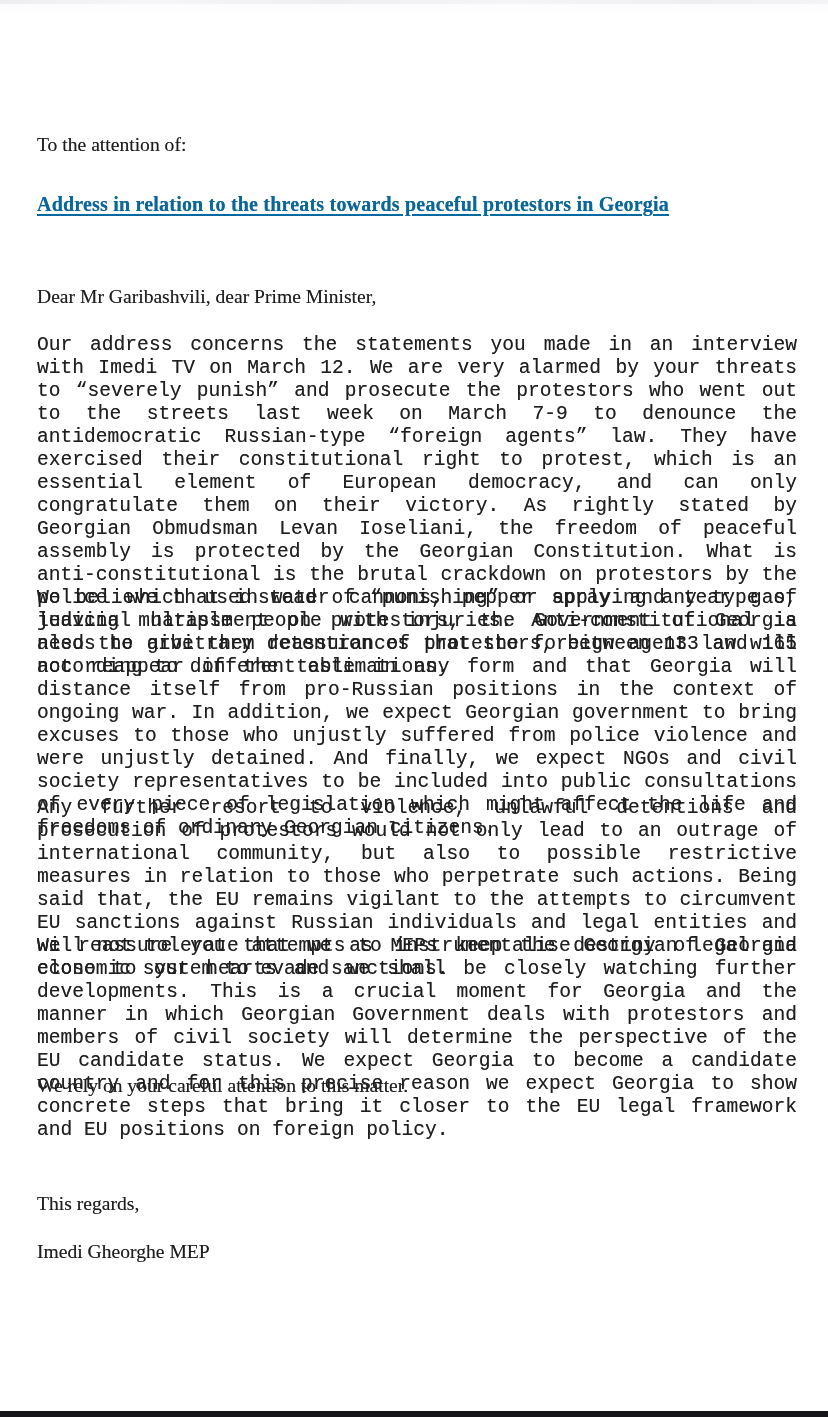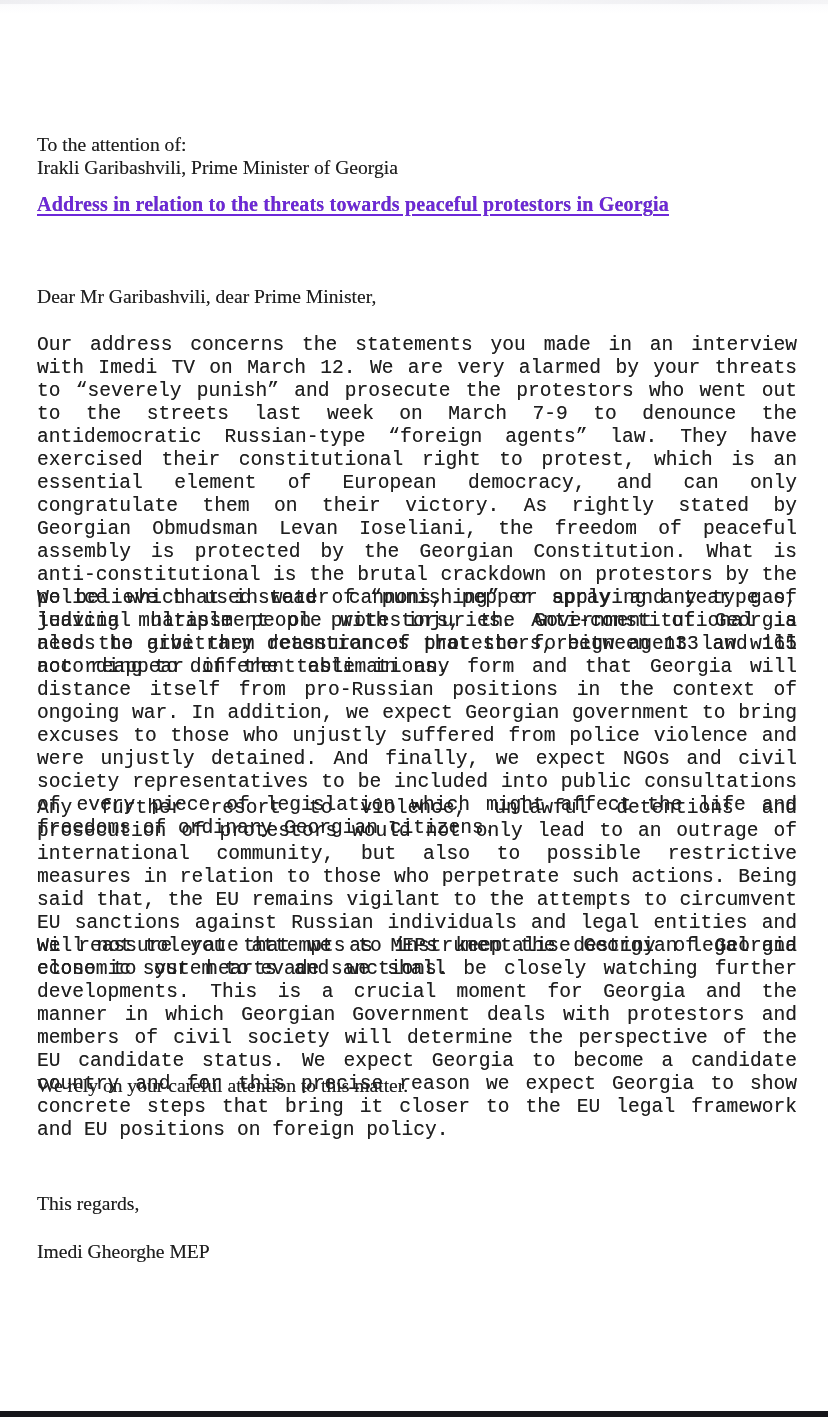--- a/index.html
+++ b/index.html
@@ -41,37 +41,36 @@
     line-height: 23px;
     text-shadow: 0 0 0.6px rgba(25,25,25,0.55);
   }
   .para {
     text-align: justify;
     font-family: Liberation Mono, monospace;
   }
   .subject {
     font-weight: bold;
     font-size: 20px;
-    color: #6d28d9;
+    color: #0369a1;
     letter-spacing: 0.2px;
     text-decoration: underline;
     text-decoration-thickness: 2px;
     text-underline-offset: 3px;
   }
   .line + .line { margin-top: 0; }
 </style>
 </head>
 <body>
 
 <div class="paper"></div>
 <div class="top-strip"></div>
 
 <div class="block" style="top:133px;">
   <div class="line">To the attention of:</div>
-  <div class="line">Irakli Garibashvili, Prime Minister of Georgia</div>
 </div>
 
 <div class="block" style="top:193px;">
   <span class="subject">Address in relation to the threats towards peaceful protestors in Georgia</span>
 </div>
 
 <div class="block" style="top:285px;">Dear Mr Garibashvili, dear Prime Minister,</div>
 
 <div class="block para" style="top:334px;">Our address concerns the statements you made in an interview with Imedi TV on March 12. We are very alarmed by your threats to “severely punish” and prosecute the protestors who went out to the streets last week on March 7-9 to denounce the antidemocratic Russian-type “foreign agents” law. They have exercised their constitutional right to protest, which is an essential element of European democracy, and can only congratulate them on their victory. As rightly stated by Georgian Obmudsman Levan Ioseliani, the freedom of peaceful assembly is protected by the Georgian Constitution. What is anti-constitutional is the brutal crackdown on protestors by the police which used water cannons, pepper spray and tear gas, leaving multiple people with injuries. Anti-constitutional is also the arbitrary detention of protestors, between 133 and 165 according to different estimations.</div>
 

